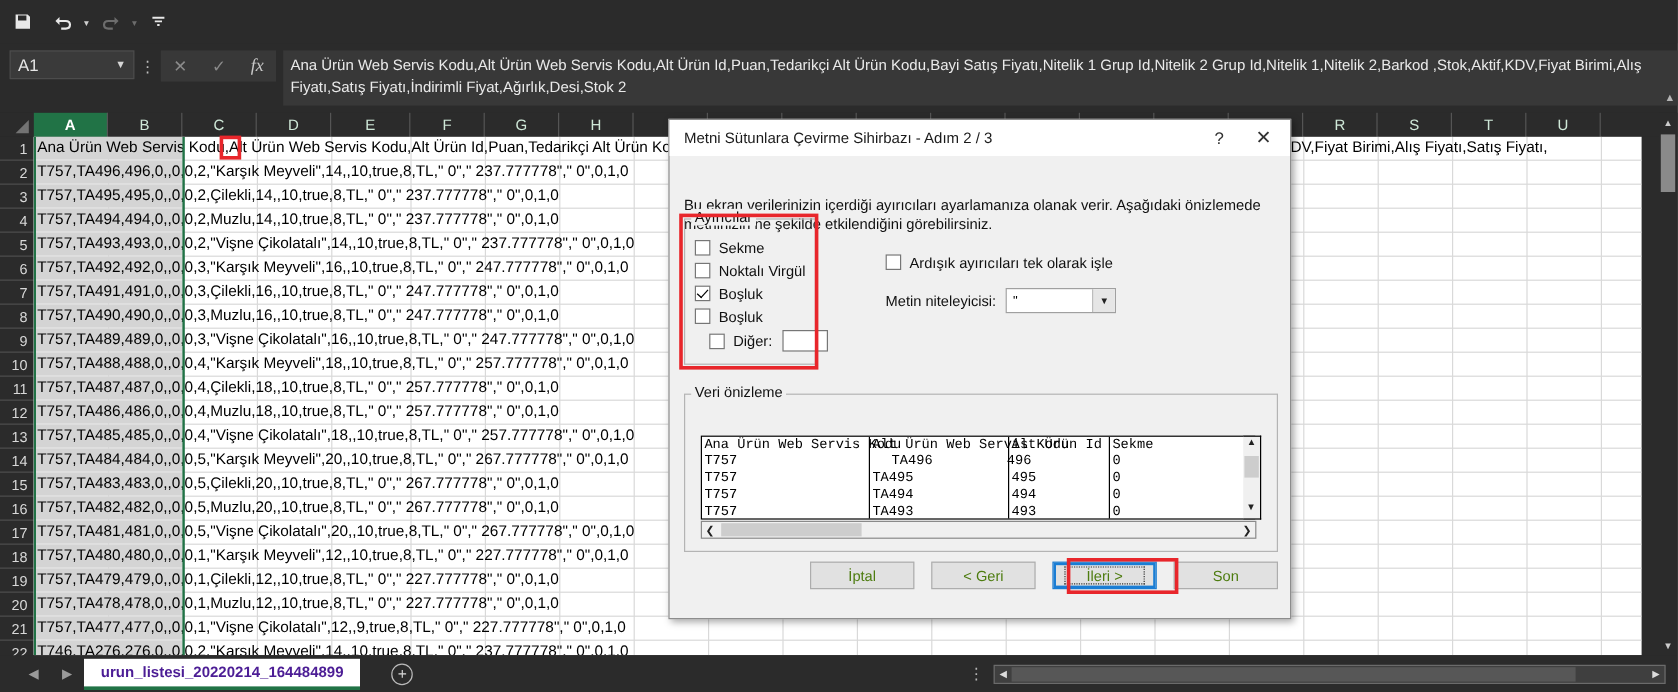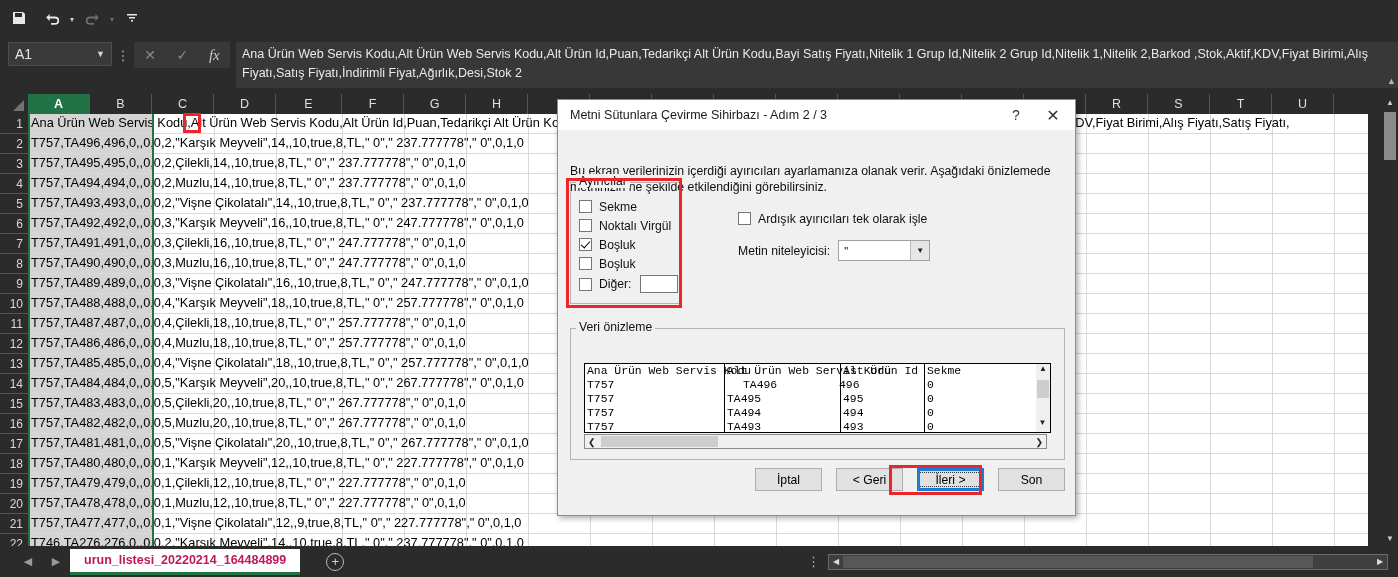--- a/index.html
+++ b/index.html
@@ -64,21 +64,21 @@
   .vscroll .arrow { height: 16px; display: flex; align-items: center; justify-content: center; color: #cccccc; font-size: 8px; cursor: pointer; }
   .vscroll .thumb { position: absolute; left: 2px; top: 18px; width: 12px; height: 48px; background: #8a8a8a; cursor: pointer; }
 
   
   .tabbar { position: absolute; left: 0; top: 546px; width: 1398px; height: 31px; background: #2b2b2b; display: flex; align-items: center; }
   .navarrows { width: 70px; display: flex; align-items: center; justify-content: space-around; padding-left: 14px; }
   .navarrows span { color: #9a9a9a; font-size: 11px; cursor: pointer; }
   .sheettab {
     height: 26px; background: #ffffff; border-bottom: 3px solid #217346;
     display: flex; align-items: center; padding: 0 14px;
-    color: #be185d; font-weight: bold; font-size: 12.5px; cursor: pointer;
+    color: #4c1d95; font-weight: bold; font-size: 12.5px; cursor: pointer;
   }
   .addsheet { margin-left: 26px; width: 18px; height: 18px; border: 1.4px solid #b9b9b9; border-radius: 50%; color: #d6d6d6; font-size: 13px; display: flex; align-items: center; justify-content: center; cursor: pointer; line-height: 1; }
   .hdots { margin-left: auto; margin-right: 8px; color: #b5b5b5; font-size: 13px; cursor: pointer; }
   .hscroll { width: 560px; height: 16px; background: #3f3f3f; border: 1px solid #6b6b6b; display: flex; align-items: center; margin-right: 10px; position: relative; }
   .hscroll .ha { width: 14px; text-align: center; color: #dcdcdc; font-size: 8px; cursor: pointer; }
   .hscroll .hthumb { position: absolute; left: 14px; top: 1px; width: 470px; height: 12px; background: #575757; cursor: pointer; }
 
   
   .dialog {
     position: absolute; left: 557px; top: 99px; width: 519px; height: 417px;
@@ -120,21 +120,21 @@
   .pvrow { height: 14px; line-height: 14px; white-space: nowrap; position: relative; }
   .pvc { position: absolute; top: 0; padding-left: 2px; }
   .pvsep { position: absolute; top: 0; width: 1px; height: 70px; background: #000; }
   .pvvs { position: absolute; right: 14px; top: 43px; width: 15px; height: 70px; background: #f0f0f0; border: 1px solid #000; border-left: none; }
   .pvvs .a { height: 14px; text-align: center; font-size: 8px; color: #222; cursor: pointer; font-family: "Liberation Sans", sans-serif; }
   .pvvs .th { margin: 2px 1px; height: 18px; background: #cdcdcd; cursor: pointer; }
   .pvhs { position: absolute; left: 14px; top: 114px; width: 463px; height: 15px; background: #f0f0f0; border: 1px solid #8a8a8a; display: flex; align-items: center; justify-content: space-between; font-size: 9px; color: #222; padding: 0 3px; }
   .pvhs .hth { position: absolute; left: 16px; top: 1px; width: 117px; height: 11px; background: #cdcdcd; cursor: pointer; }
 
   .btnrow { position: absolute; left: 0; top: 368px; width: 519px; display: flex; justify-content: flex-end; padding-right: 12px; gap: 14px; }
-  .dbtn { width: 67px; height: 23px; border: 1px solid #adadad; background: #e1e1e1; font-size: 12.2px; color: #000000; display: flex; align-items: center; justify-content: center; cursor: pointer; }
+  .dbtn { width: 87px; height: 23px; border: 1px solid #adadad; background: #e1e1e1; font-size: 12.2px; color: #4d7c0f; display: flex; align-items: center; justify-content: center; cursor: pointer; }
   .dbtn.focus { border: 1px solid #1a7dd4; outline: 2px solid #1a7dd4; outline-offset: -3px; }
   .dbtn.focus .inner { border: 1px dotted #333; width: 67px; height: 15px; display: flex; align-items: center; justify-content: center; }
 </style>
 </head>
 <body>
 
 <div id="app">
 
   <div class="qat">
     <div class="qat-sp"></div>
@@ -394,21 +394,21 @@
             <span>Noktalı Virgül</span>
           </div>
           <div class="cbrow">
             <span class="cb on"></span>
             <span>Boşluk</span>
           </div>
           <div class="cbrow">
             <span class="cb"></span>
             <span>Boşluk</span>
           </div>
-          <div class="cbrow" style="height: 22px;">
+          <div class="cbrow" style="height: 22px; margin-left: 12px;">
             <span class="cb"></span>
             <span>Diğer:</span>
             <span class="othbox"></span>
           </div>
         </div>
     </div>
     <div class="redbox" style="left:8px;top:78px;width:116px;height:130px;"></div>
 
     <div class="consec">
       <span class="cb" id="consec-cb"></span>

